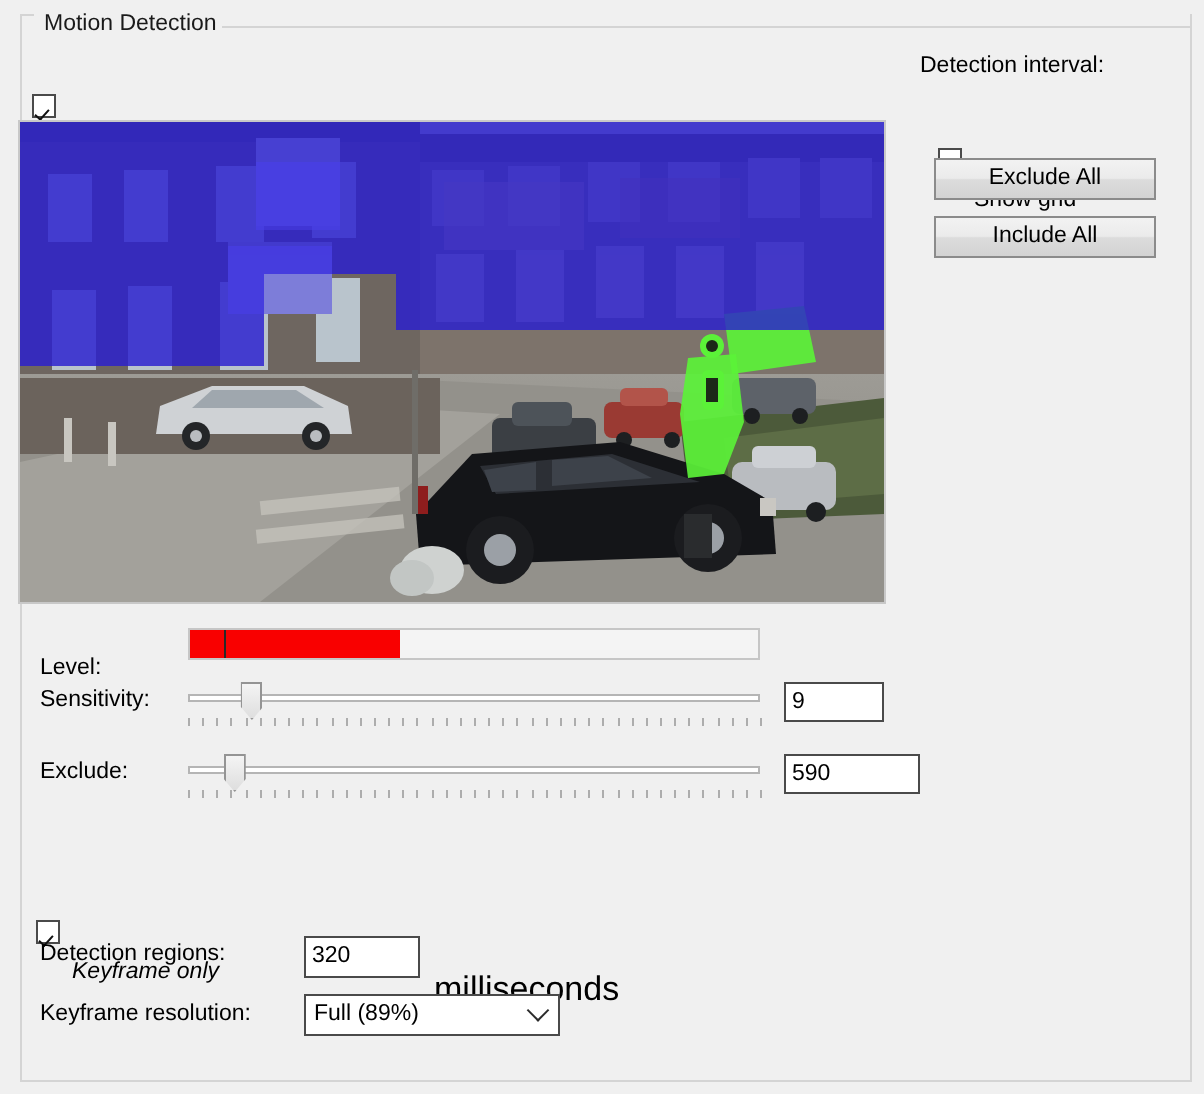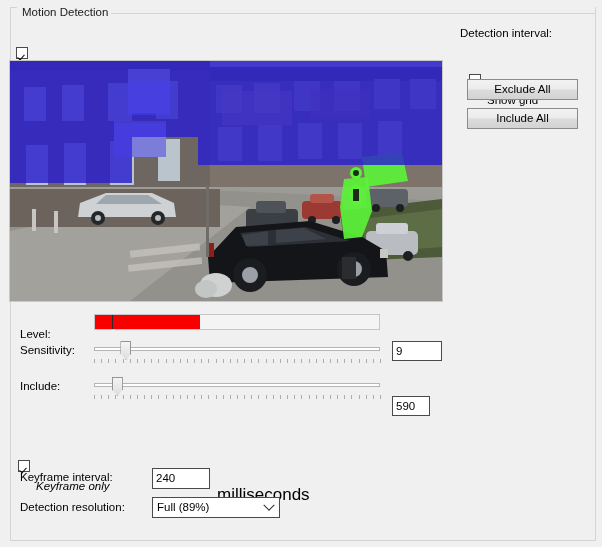--- a/index.html
+++ b/index.html
@@ -217,21 +217,21 @@
     box-sizing: border-box;
     font-family: "Liberation Sans", sans-serif;
     font-size: 11.5px;
     color: #000;
     padding: 0 3px;
     line-height: 18px;
     white-space: nowrap;
     overflow: hidden;
   }
   .tbox-sens { left: 392px; top: 341px; width: 50px; height: 20px; }
-  .tbox-motion { left: 392px; top: 396px; width: 38px; height: 20px; }
+  .tbox-motion { left: 392px; top: 377px; width: 68px; height: 20px; }
   .tbox-interval { left: 152px; top: 468px; width: 58px; height: 21px; }
 
   .unit-label {
     position: absolute;
     left: 217px;
     top: 485px;
     font-size: 17px;
   }
 
   
@@ -488,21 +488,21 @@
       <i style="left: 90%;"></i>
       <i style="left: 92.5%;"></i>
       <i style="left: 95%;"></i>
       <i style="left: 97.5%;"></i>
       <i style="left: 100%;"></i>
     </div>
   <div class="slider-thumb" id="thumbSens" style="left: 11%;"></div>
 </div>
 <div class="tbox tbox-sens">9</div>
 
-<div class="ctl-label" style="left:20px; top:380px;">Include:</div>
+<div class="ctl-label" style="left:20px; top:380px;">Exclude:</div>
 <div class="slider" style="top:376px;">
   <div class="slider-track"></div>
   <div class="slider-ticks" id="ticksMotion">
       <i style="left: 0%;"></i>
       <i style="left: 2.5%;"></i>
       <i style="left: 5%;"></i>
       <i style="left: 7.5%;"></i>
       <i style="left: 10%;"></i>
       <i style="left: 12.5%;"></i>
       <i style="left: 15%;"></i>
@@ -543,23 +543,23 @@
     </div>
   <div class="slider-thumb" id="thumbMotion" style="left: 8%;"></div>
 </div>
 <div class="tbox tbox-motion">590</div>
 
 <div class="cb-row" style="left:18px; top:440px;font-style:italic;">
   <span class="cb-box checked"></span>
   <span class="cb-label">Keyframe only</span>
 </div>
 
-<div class="ctl-label" style="left:20px; top:471px;">Keyframe interval:</div>
-<div class="tbox tbox-interval">240</div>
+<div class="ctl-label" style="left:20px; top:471px;">Detection regions:</div>
+<div class="tbox tbox-interval">320</div>
 <div class="unit-label">milliseconds</div>
 
-<div class="ctl-label" style="left:20px; top:501px;">Detection resolution:</div>
+<div class="ctl-label" style="left:20px; top:501px;">Keyframe resolution:</div>
 <div class="combo">
   <span>Full (89%)</span>
   <span class="combo-arrow">
       <span></span>
     </span>
 </div>
 
 </body></html>

